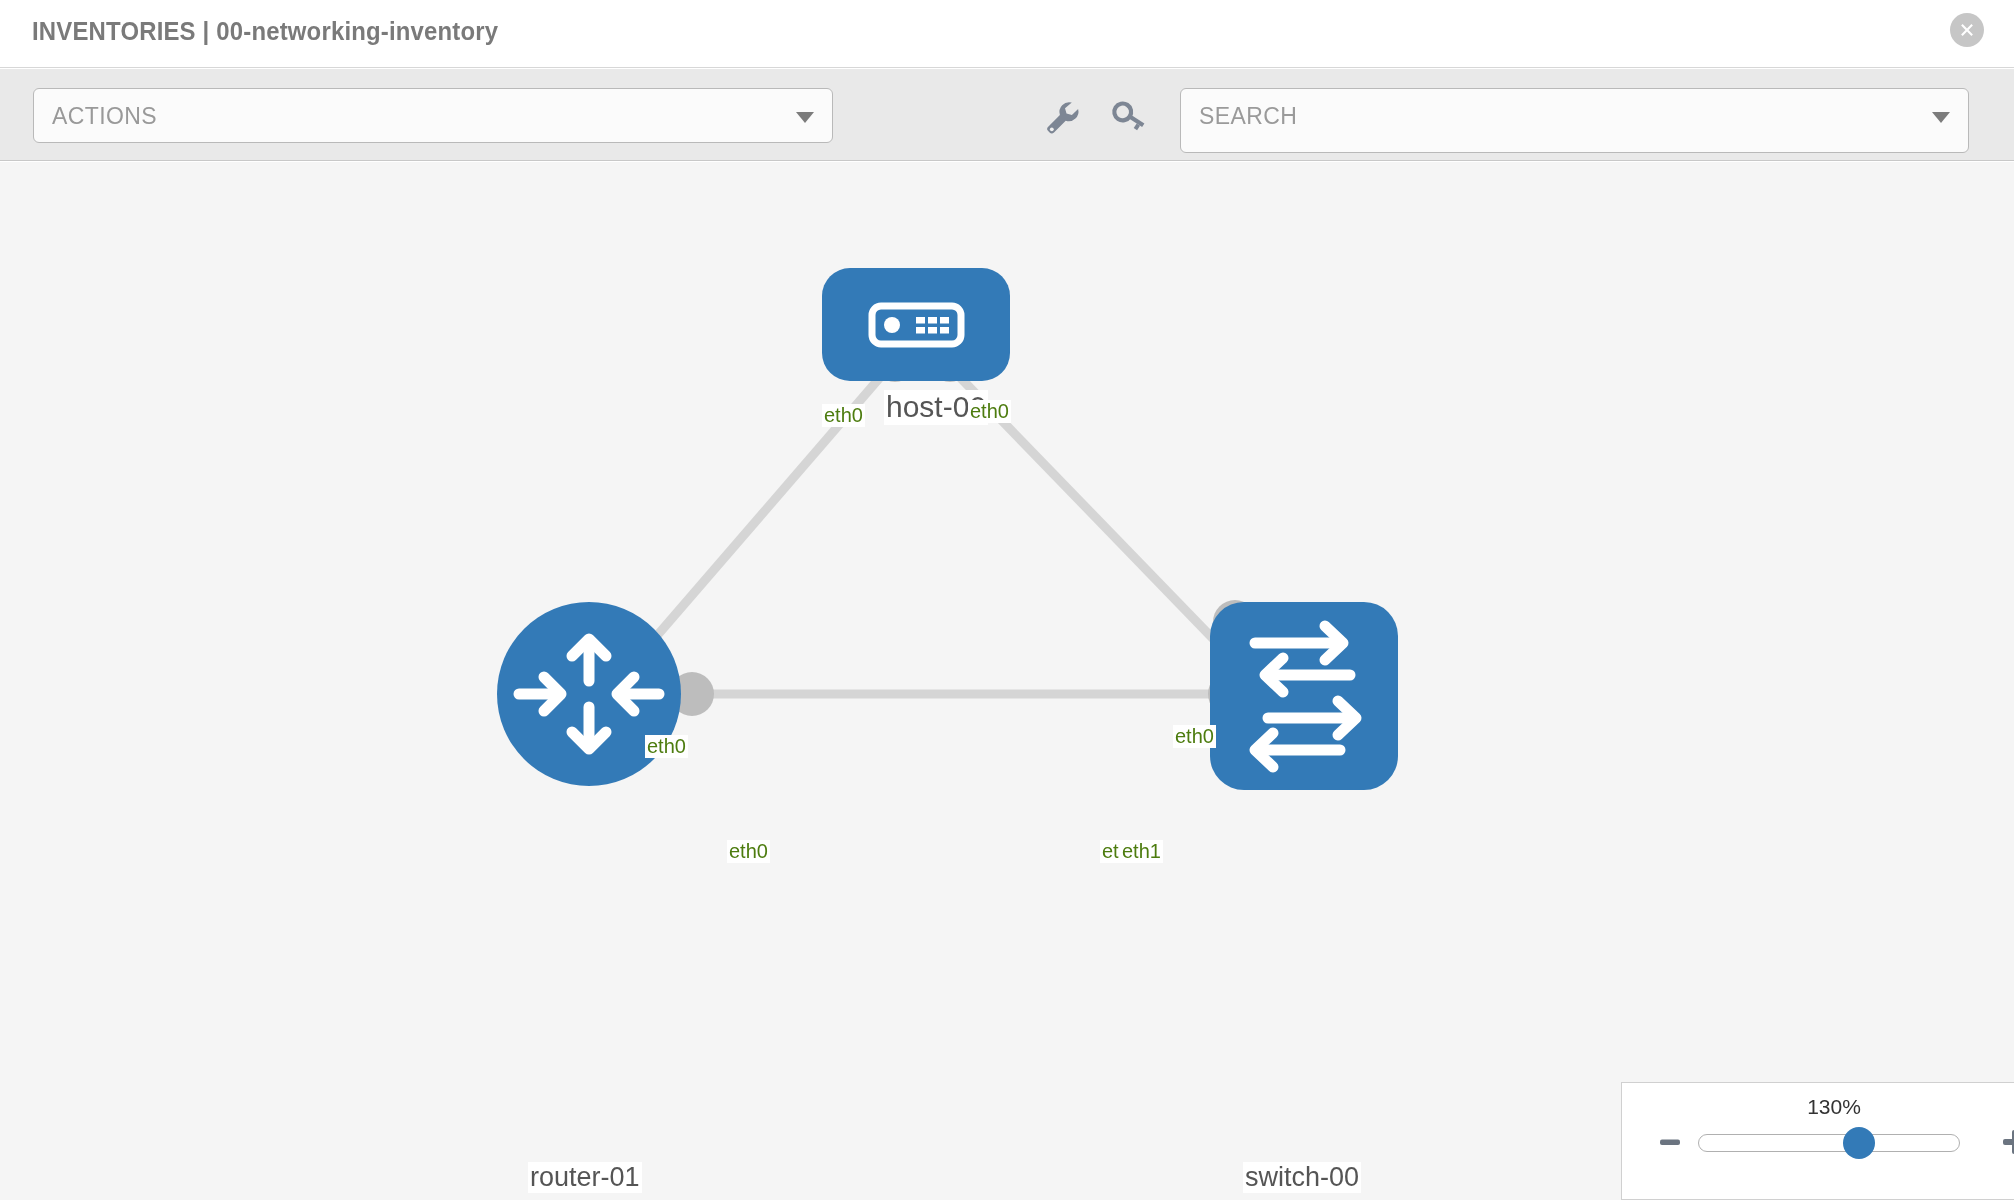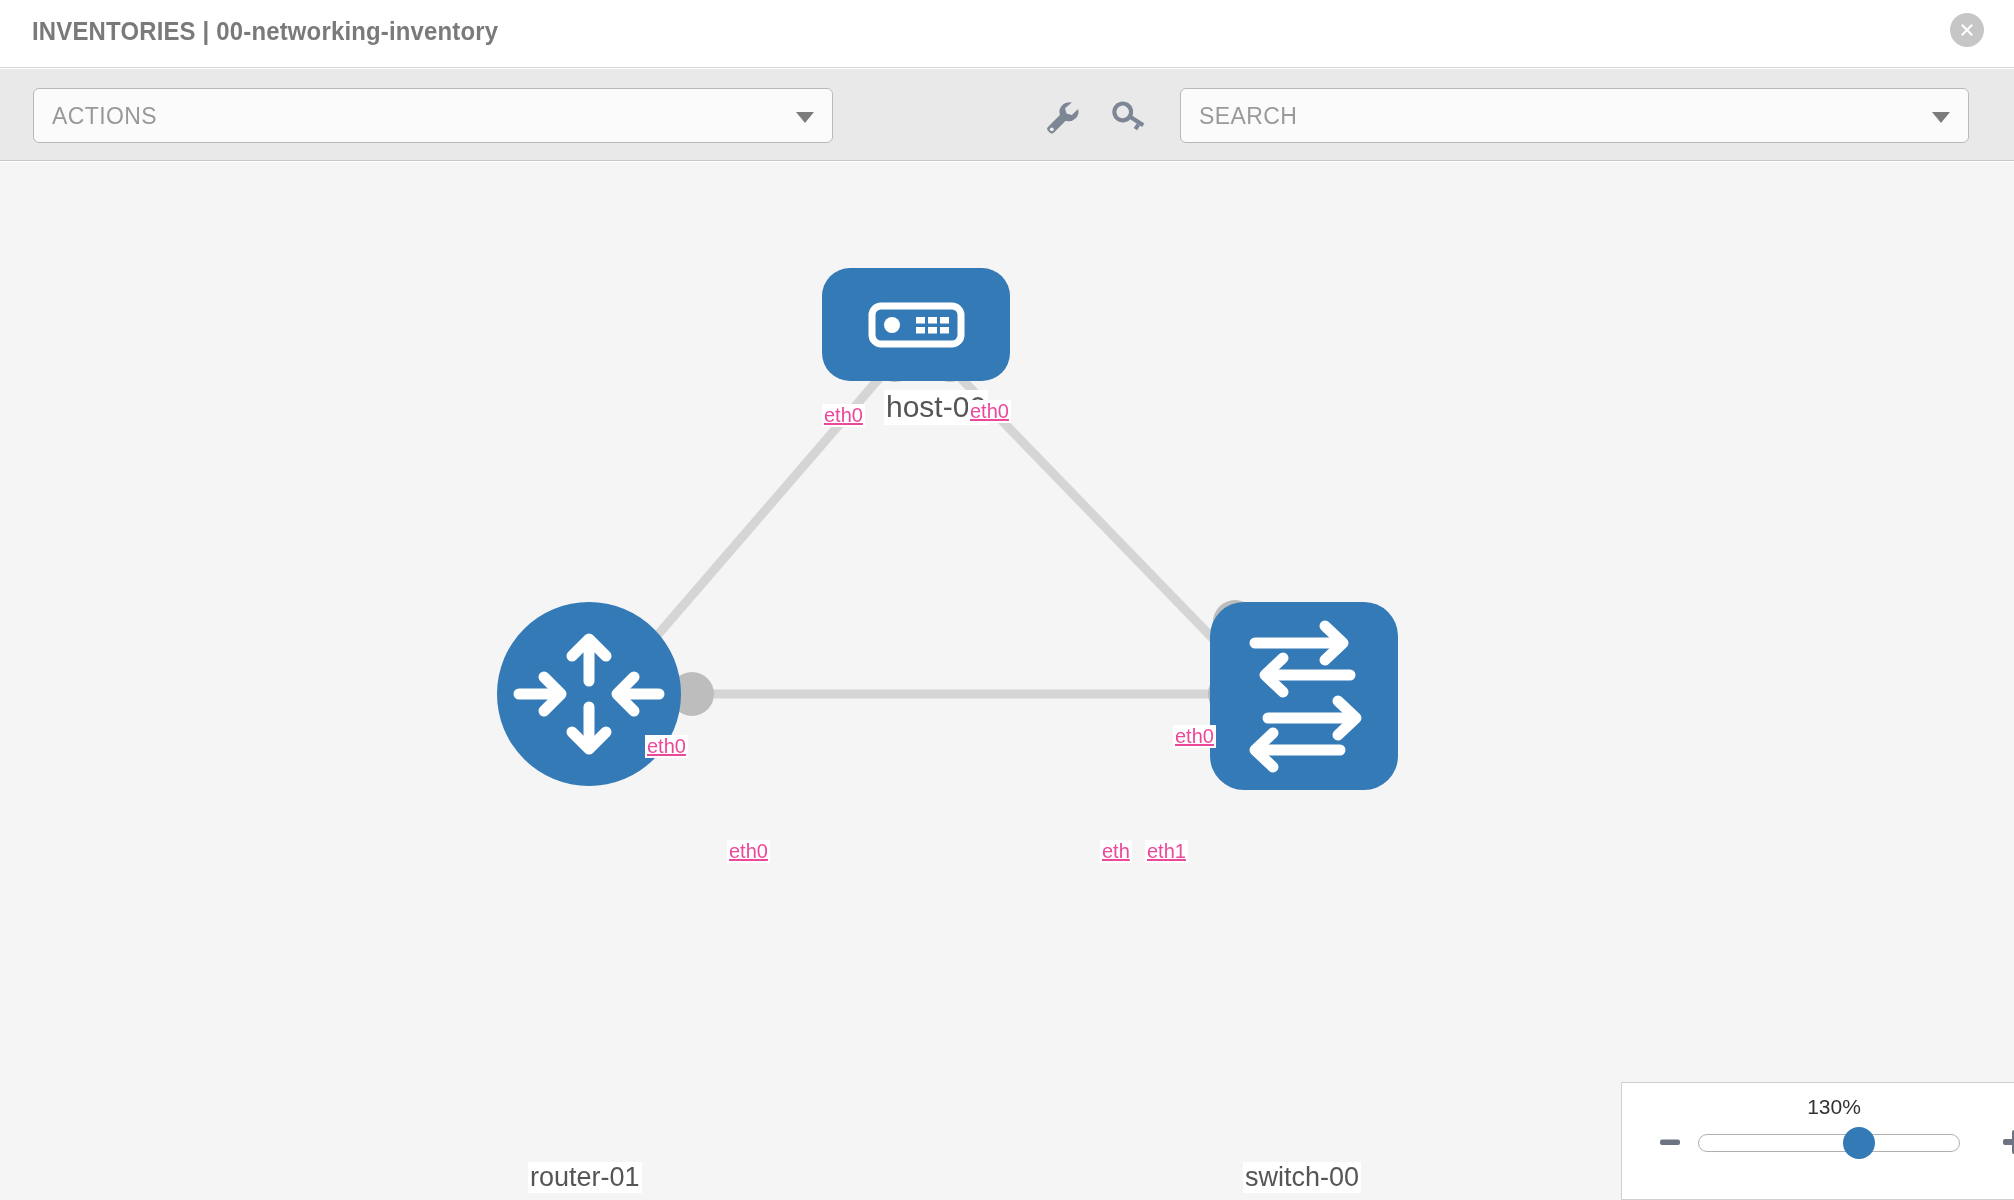--- a/index.html
+++ b/index.html
@@ -102,21 +102,21 @@
     justify-content: center;
   }
   .tool-icon--wrench { left: 1040px; }
   .tool-icon--key    { left: 1108px; }
 
   .search-box {
     position: absolute;
     left: 1180px;
     top: 19px;
     width: 789px;
-    height: 55px;
+    height: 65px;
     background: #fbfbfb;
     border: 1px solid #b9b9b9;
     border-radius: 6px;
     cursor: text;
   }
   .search-label {
     position: absolute;
     left: 18px;
     top: 14px;
     font-size: 23px;
@@ -146,26 +146,25 @@
     font-size: 27px;
     color: #555555;
     background: #ffffff;
     white-space: nowrap;
     padding: 0 2px;
     line-height: 1.15;
   }
   .edge-label {
     position: absolute;
     font-size: 20px;
-    color: #ec4899;
+    color: #4d7c0f;
     background: #ffffff;
     white-space: nowrap;
     padding: 0 2px;
     line-height: 1.15;
-    text-decoration: underline;
   }
 
   
   .zoom-panel {
     position: absolute;
     left: 1621px;
     top: 1082px;
     width: 426px;
     height: 118px;
     background: #ffffff;
@@ -341,21 +340,21 @@
     <div class="edge-label" style="left:968px; top:238px;">eth0</div>
 
     <div class="edge-label" style="left:645px; top:573px;">eth0</div>
 
     <div class="edge-label" style="left:1173px; top:563px;">eth0</div>
 
     <div class="edge-label" style="left:727px; top:678px;">eth0</div>
 
     <div class="edge-label" style="left:1100px; top:678px; background:#ffffff;">eth</div>
 
-    <div class="edge-label" style="left:1145px; top:678px;">eth1</div>
+    <div class="edge-label" style="left:1120px; top:678px;">eth1</div>
   </div>
 
   <div class="zoom-panel">
     <div class="zoom-value">130%</div>
 
     <div class="zoom-minus">
       <svg width="26" height="26" viewBox="0 0 26 26" aria-hidden="true">
         <rect x="3" y="10.5" width="20" height="5.5" rx="2" fill="#6b7480"></rect>
       </svg>
     </div>

